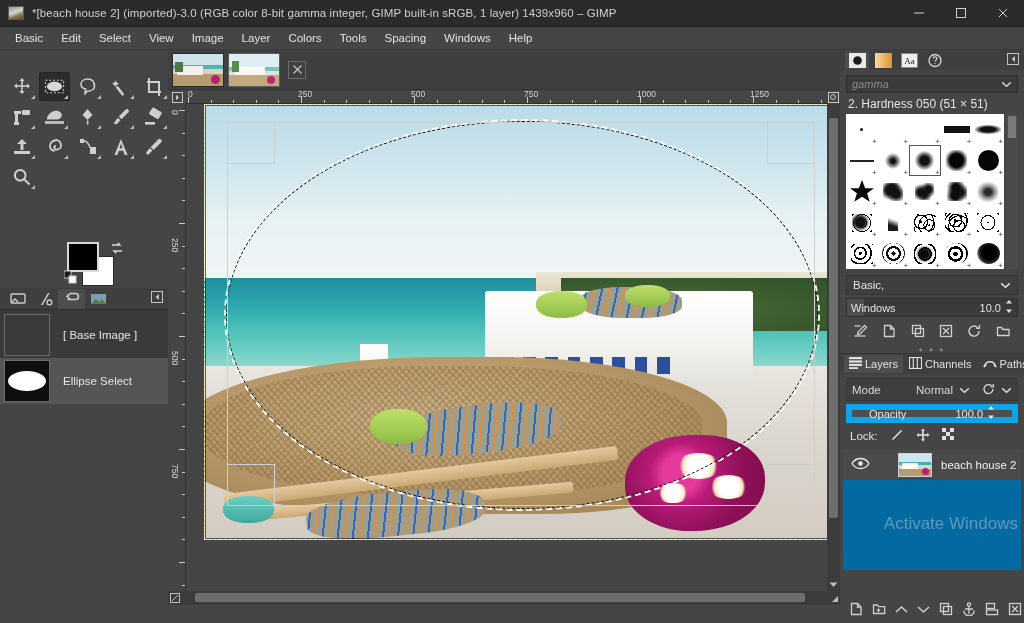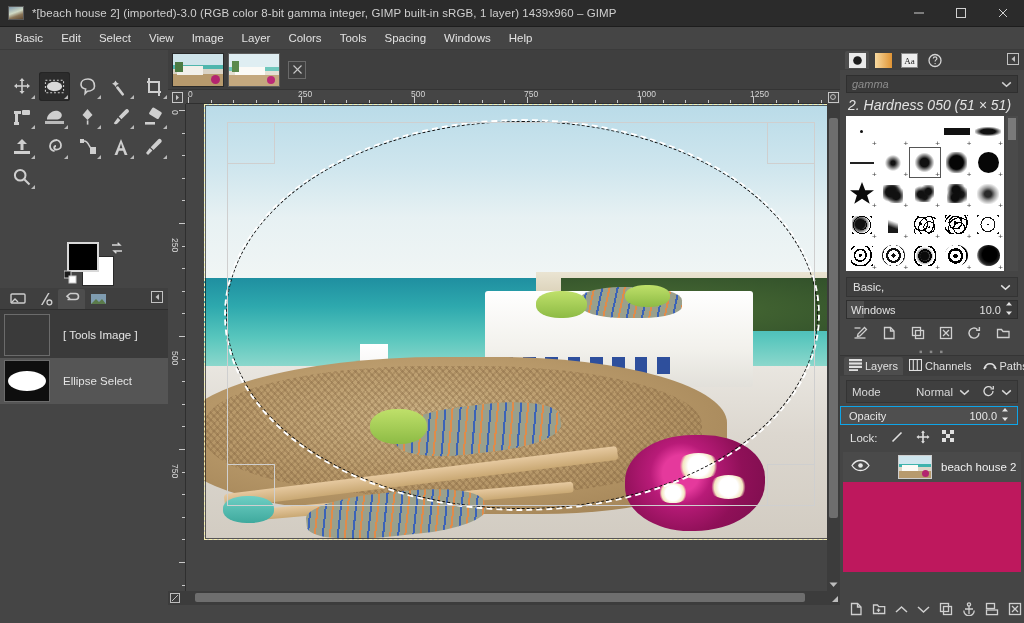--- a/index.html
+++ b/index.html
@@ -185,21 +185,21 @@
   .rightdock {
     position:absolute; left:840px; top:50px; width:184px; height:573px; background:#454545;
   }
   .rd-tabs { height:20px; background:#3f3f3f; display:flex; align-items:center; padding-left:5px; gap:2px;}
   .rd-tab { width:24px;height:18px;display:flex;align-items:center;justify-content:center;border-radius:2px 2px 0 0;color:#d4d4d4;}
   .rd-tab.sel { background:#4d4d4d; }
   .filterbox {
     margin:5px 6px 2px 6px; height:18px; background:#3a3a3a; border:1px solid #2f2f2f;
     display:flex; align-items:center; padding:0 5px; font-size:11px; color:#8d8d8d; font-style:italic;
   }
-  .brushlabel { font-size:14px; font-style:italic; color:#e3e3e3; padding:2px 0 3px 8px; }
+  .brushlabel { font-size:12px; color:#e3e3e3; padding:2px 0 3px 8px; }
   .brushgridwrap { margin:0 6px; display:flex; }
   .brushgrid {
     flex:1; background:#ffffff; display:grid; grid-template-columns:repeat(5,1fr);
     grid-auto-rows:31px; height:155px;
   }
   .bcell { position:relative; display:flex; align-items:center; justify-content:center; }
   .bcell.sel { outline:1px solid #555; outline-offset:-1px; }
   .bsc { position:absolute; right:1px; bottom:0px; font-size:8px; color:#444; line-height:7px; }
   .brushscroll { width:12px; background:#4a4a4a; margin-left:2px; position:relative;}
   .brushscroll i { position:absolute; left:2px; top:2px; width:8px; height:22px; background:#7a7a7a; }
@@ -214,25 +214,25 @@
   .spacingfill { position:absolute; left:0; top:0; bottom:0; width:10%; background:#4f4f4f; }
   .spacingrow span { position:relative; }
   .actionrow { display:flex; align-items:center; justify-content:space-around; height:24px; margin:3px 6px 0 6px; color:#cfcfcf;}
   .grip { text-align:center; color:#8a8a8a; font-size:10px; letter-spacing:2px; height:9px;}
 
   .lcp-tabs { height:21px; background:#3f3f3f; display:flex; align-items:center; padding-left:4px; gap:1px; border-top:1px solid #353535;}
   .lcp-tab { display:flex;align-items:center;gap:3px; padding:2px 5px; font-size:11px; color:#e0e0e0; border-radius:2px 2px 0 0;}
   .lcp-tab.sel { background:#4d4d4d; }
   .moderow { display:flex; align-items:center; height:23px; margin:4px 6px 0 6px; background:#3f3f3f; border:1px solid #343434; padding:0 5px; font-size:11.5px;}
   .modeval { margin-left:auto; display:flex; align-items:center; gap:6px; }
-  .opacityrow { margin:3px 6px 0 0; height:19px; background:#3a3a3a; border:1px solid #0ea5e9;
-    display:flex; align-items:center; padding:0 8px; font-size:11px; color:#e6e6e6; position:relative;}
+  .opacityrow { margin:3px 6px 0 6px; height:19px; background:#3a3a3a; border:6px solid #0ea5e9;
+    display:flex; align-items:center; padding:0 17px; font-size:11px; color:#e6e6e6; position:relative;}
   .opacityfill { position:absolute; left:0; top:0; bottom:0; width:100%; background:#4f4f4f; }
   .lockrow { display:flex; align-items:center; gap:12px; margin:5px 6px 0 10px; font-size:11.5px; color:#e0e0e0;}
-  .layerlist { margin:6px 3px 0 3px; background:#be185d; height:120px; }
+  .layerlist { margin:6px 3px 0 3px; background:#0369a1; height:120px; }
   .layerrow { display:flex; align-items:center; height:30px; padding-left:8px; background:#4a4a4a; }
   .ltn { width:34px; height:24px; border:1px solid #cfcfcf; overflow:hidden; position:relative; margin-left:28px; flex:none;}
   .lname { margin-left:9px; font-size:11.5px; color:#f0f0f0; white-space:nowrap; }
   .layerbtns { position:absolute; left:0; bottom:0; width:184px; height:26px; background:#454545;
     display:flex; align-items:center; gap:9px; padding-left:9px; color:#cfcfcf; }
 
   
   .watermark { position:absolute; right:6px; bottom:18px; text-align:left; pointer-events:none; }
   .wm1 { font-size:17px; color:rgba(225,225,225,.40); white-space:nowrap; }
   .wm2 { font-size:12px; color:rgba(225,225,225,.34); white-space:nowrap; margin-top:2px;}
@@ -462,21 +462,21 @@
         <div class="dock-menu">
           <svg width="12" height="12" viewBox="0 0 12 12">
               <rect x="0.5" y="0.5" width="11" height="11" fill="none" stroke="currentColor"></rect>
               <path d="M8 3L4.5 6 8 9z" fill="currentColor"></path>
             </svg>
         </div>
       </div>
       <div class="hist-list">
         <div class="hist-row">
           <div class="hist-thumb blank"></div>
-          <div class="hist-label">[ Tools Image ]</div>
+          <div class="hist-label">[ Base Image ]</div>
         </div>
         <div class="hist-row sel">
           <div class="hist-thumb">
               <div class="hist-ell"></div>
             </div>
           <div class="hist-label">Ellipse Select</div>
         </div>
       </div>
     </div>
 
@@ -1048,15 +1048,16 @@
       <span>
         <svg width="14" height="14" viewBox="0 0 14 14" fill="none" stroke="currentColor" stroke-width="1.3">
             <rect x="1.5" y="1.5" width="11" height="11"></rect>
             <path d="M4 4l6 6M10 4l-6 6"></path>
           </svg>
       </span>
     </div>
   </div>
 
   <div class="watermark">
+    <div class="wm1">Activate Windows</div>
   </div>
 
 </div>
 
 </body></html>

